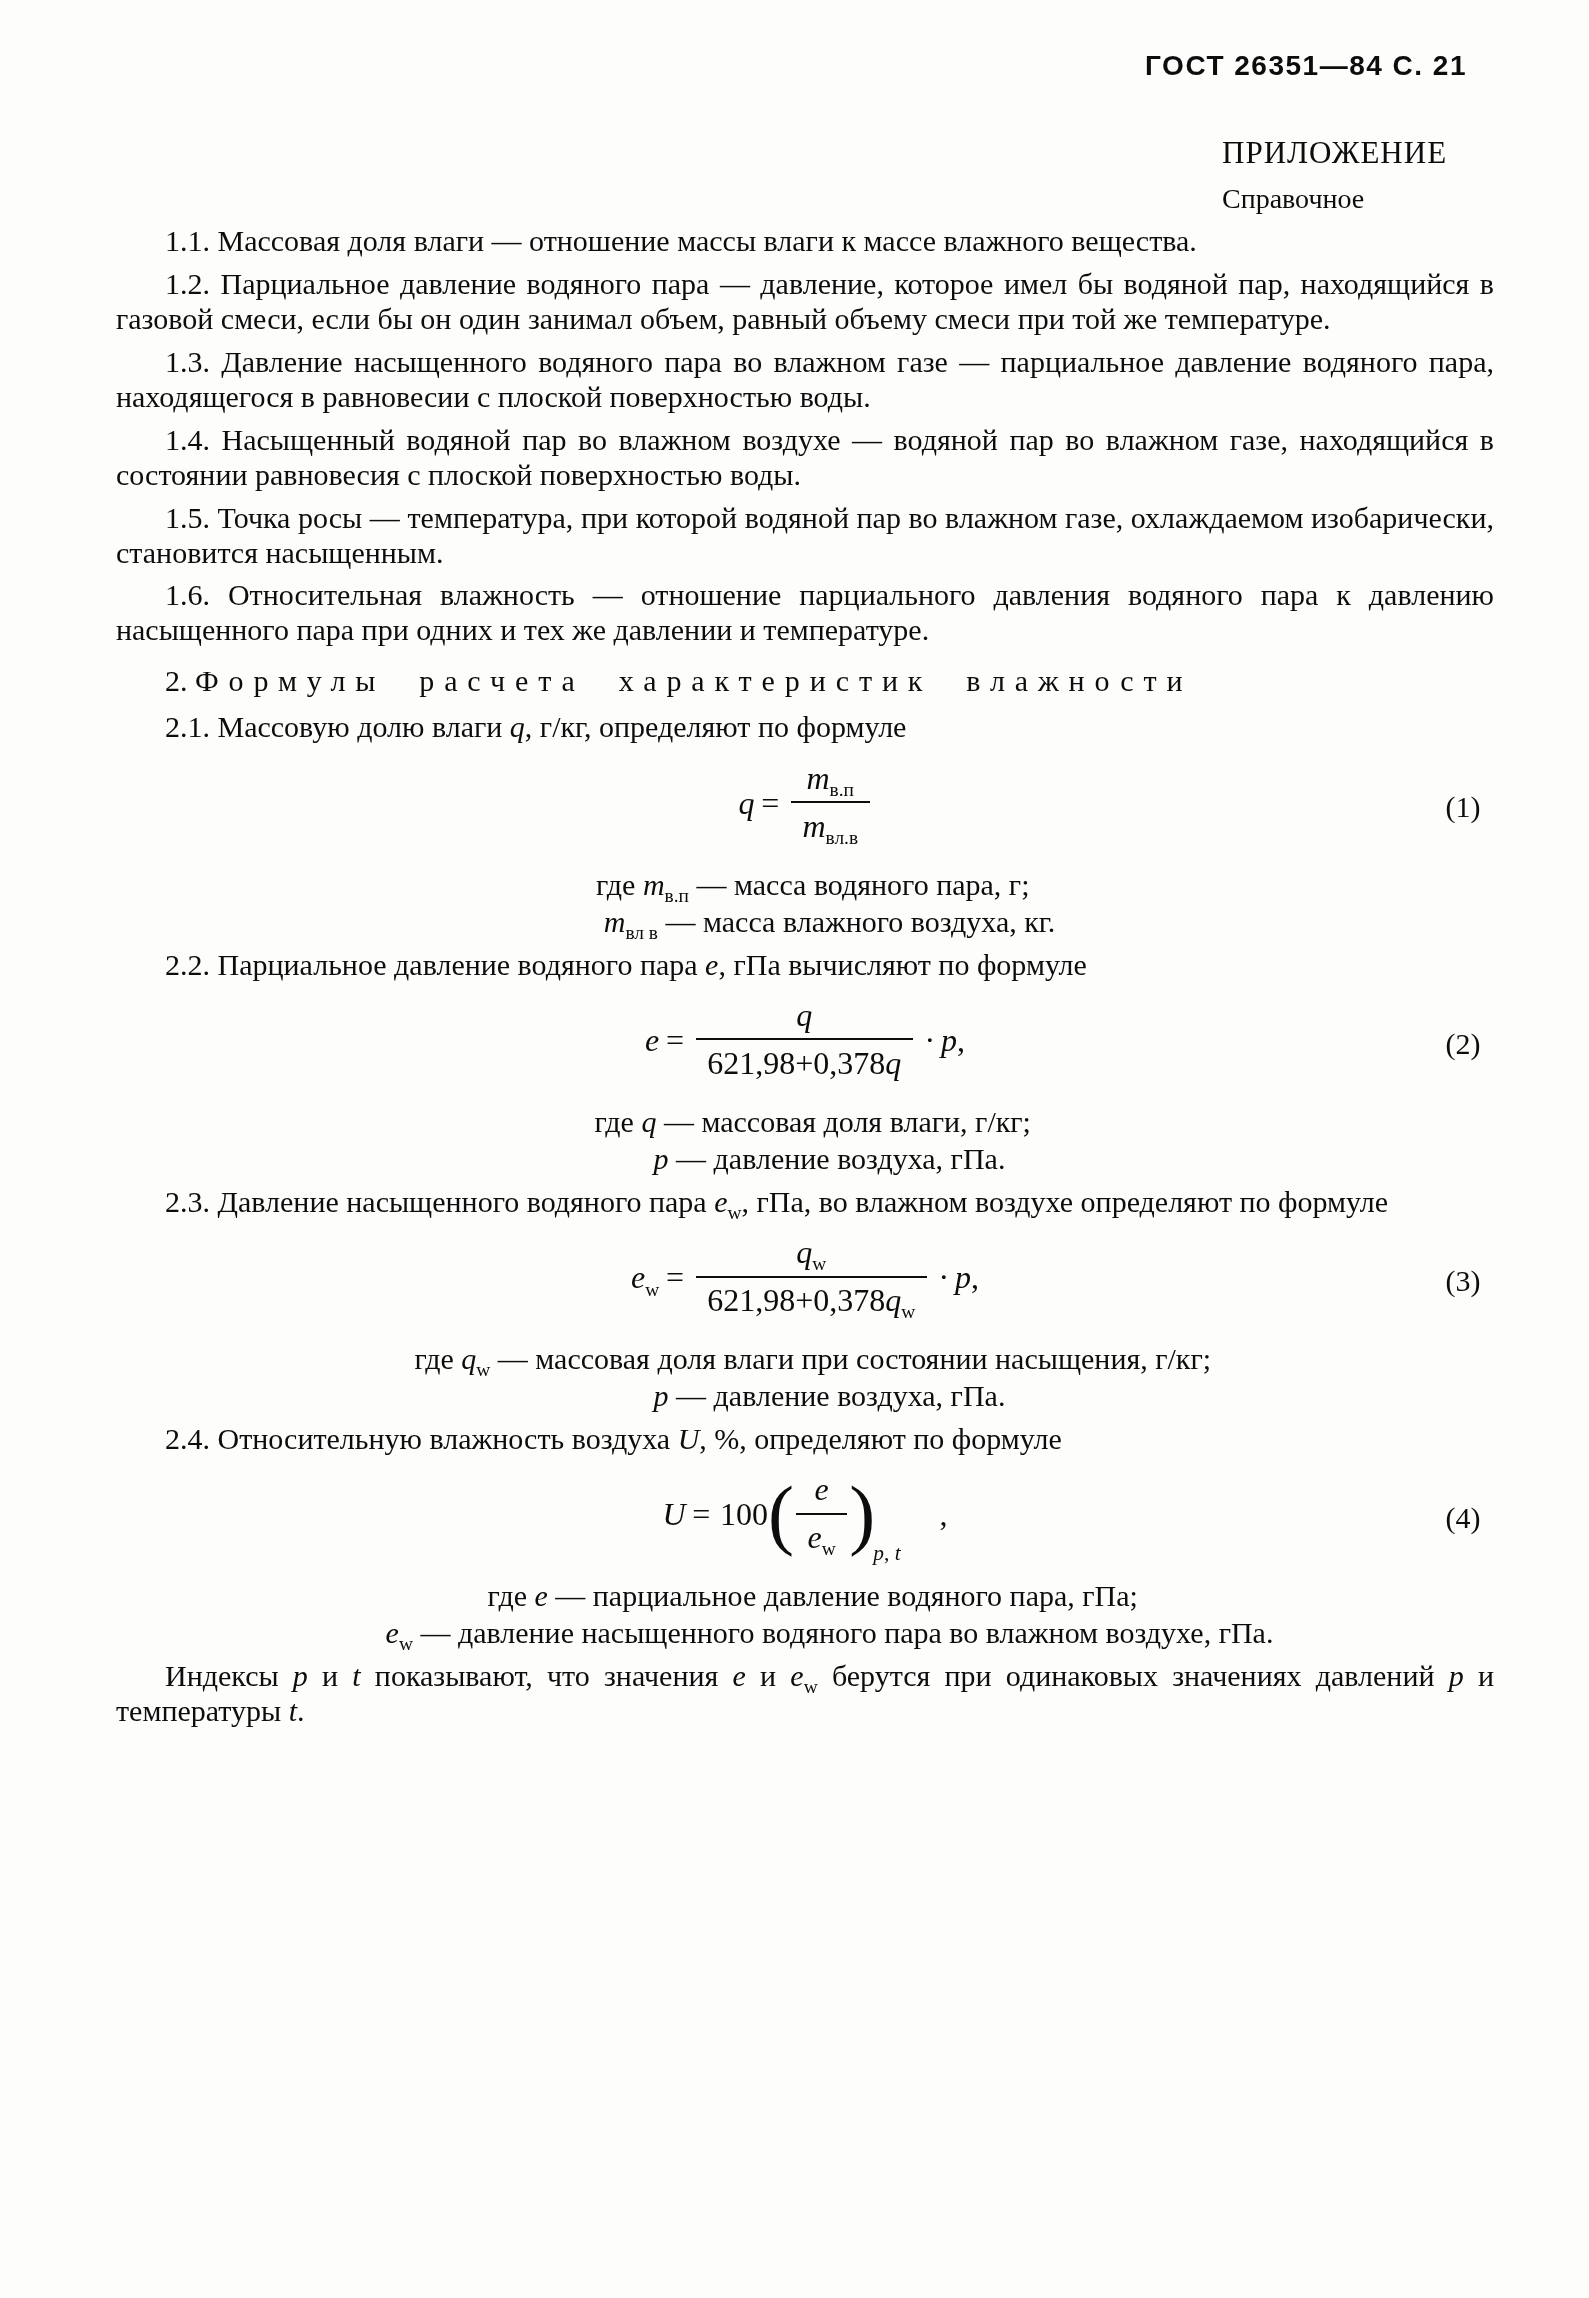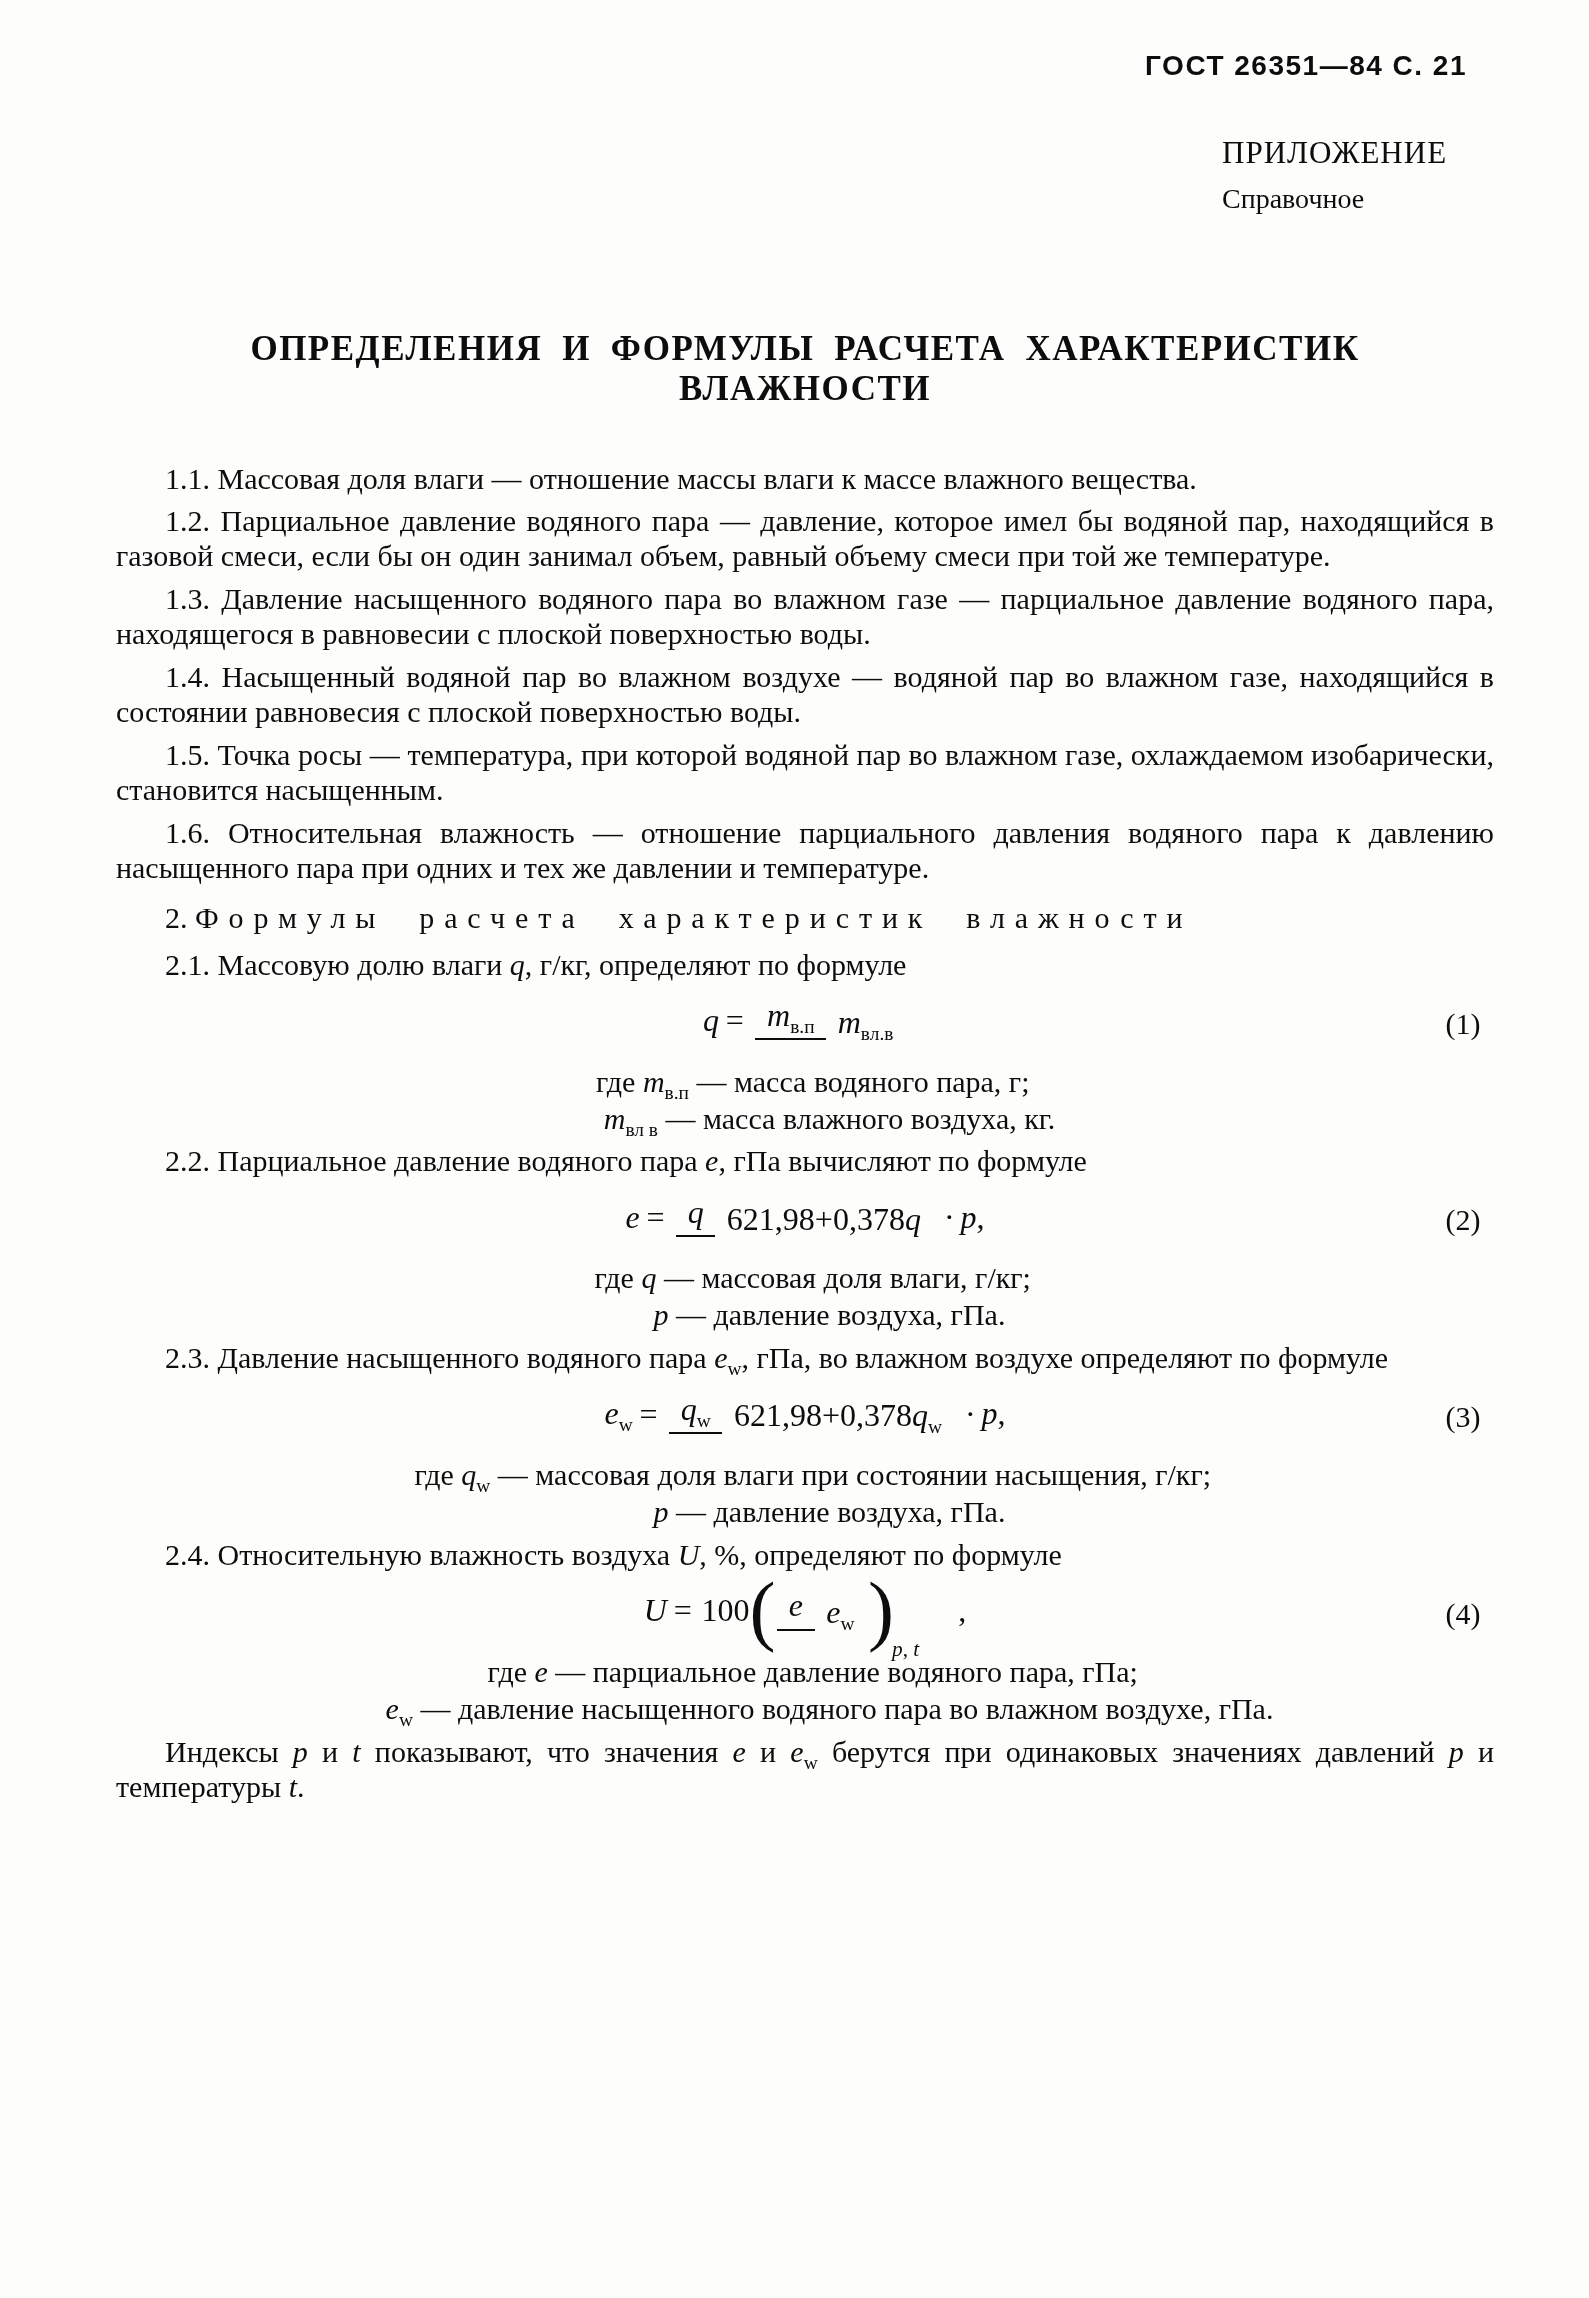--- a/index.html
+++ b/index.html
@@ -57,21 +57,21 @@
     text-align:center;
     margin:21.3px 0 19.4px 0;
     font-size:32px;
     line-height:1.05;
   }
   .f-body{display:inline-block;vertical-align:middle;}
   .r-eq{margin:0 9.7px 0 6.8px;}
   .r-dot{margin:0 5.8px 0 9.7px;}
   .frac{
     display:inline-flex;
-    flex-direction:row;
+    flex-direction:column;
     vertical-align:middle;
     text-align:center;
     margin:0 1.9px;
     position:relative;
     top:-3.9px;
   }
   .frac .num{padding:0 11.6px 5.8px 11.6px;border-bottom:2.9px solid #0d0d0d;}
   .frac .den{padding:6.8px 11.6px 0 11.6px;}
   .paren{
     font-size:78px;
@@ -99,21 +99,20 @@
 </style>
 </head>
 <body>
 
 <div class="page">
   <div class="doc-header">ГОСТ 26351—84 С. 21</div>
   <div class="appendix">
     <div class="appendix-label">ПРИЛОЖЕНИЕ</div>
     <div class="appendix-sublabel">Справочное</div>
   </div>
-  <h1 class="title">ОПРЕДЕЛЕНИЯ И ФОРМУЛЫ РАСЧЕТА ХАРАКТЕРИСТИК ВЛАЖНОСТИ</h1>
   <div class="body" id="doc-body">
       <p class="para item"><span class="r">1.1. Массовая доля влаги — отношение массы влаги к массе влажного вещества.</span></p>
       <p class="para item"><span class="r">1.2. Парциальное давление водяного пара — давление, которое имел бы водяной пар, находящийся в газовой смеси, если бы он один занимал объем, равный объему смеси при той же температуре.</span></p>
       <p class="para item"><span class="r">1.3. Давление насыщенного водяного пара во влажном газе — парциальное давление водяного пара, находящегося в равновесии с плоской поверхностью воды.</span></p>
       <p class="para item"><span class="r">1.4. Насыщенный водяной пар во влажном воздухе — водяной пар во влажном газе, находящийся в состоянии равновесия с плоской поверхностью воды.</span></p>
       <p class="para item"><span class="r">1.5. Точка росы — температура, при которой водяной пар во влажном газе, охлаждаемом изобарически, становится насыщенным.</span></p>
       <p class="para item"><span class="r">1.6. Относительная влажность — отношение парциального давления водяного пара к давлению насыщенного пара  при одних и тех же давлении и температуре.</span></p>
       <p class="para sec-head"><span class="r">2. </span><span class="r-sp">Формулы расчета характеристик влажности</span></p>
       <p class="para item"><span class="r">2.1. Массовую долю влаги </span><span class="r-i">q</span><span class="r">, г/кг, определяют по формуле</span></p>
       <div class="formula"><span class="f-body"><span class="r-i">q</span><span class="r-eq">=</span><span class="frac">

